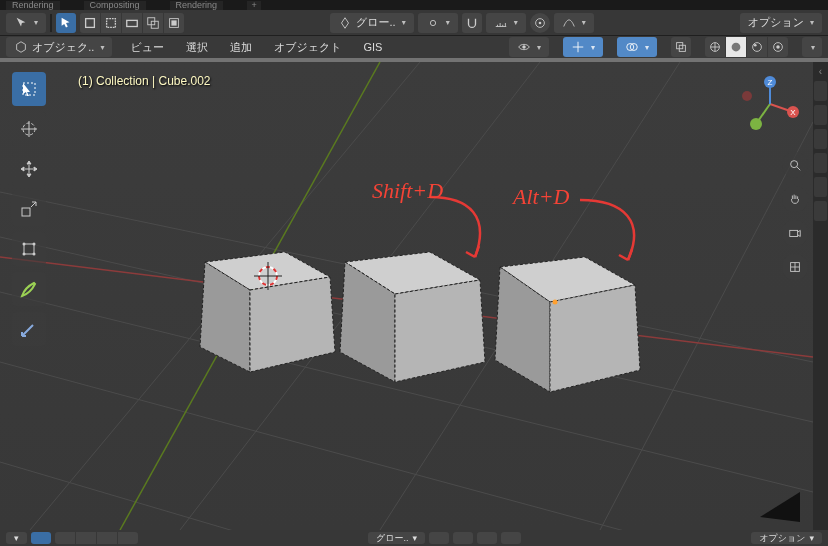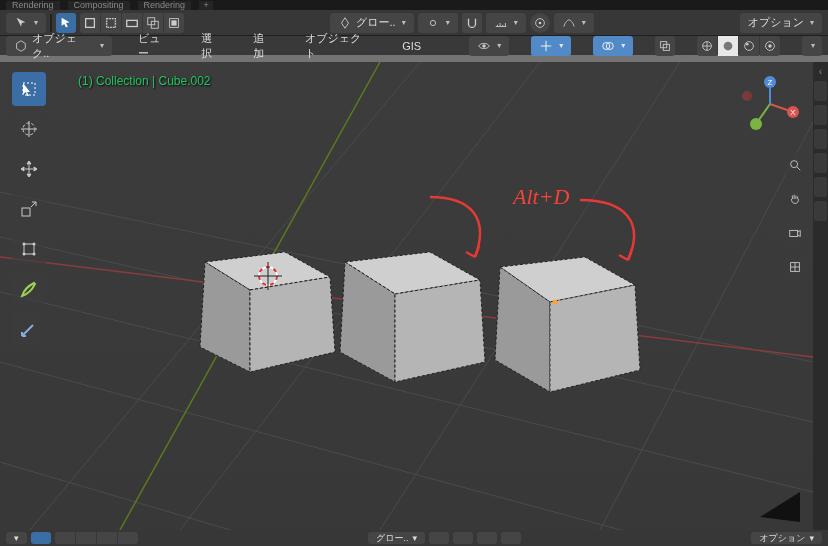--- a/index.html
+++ b/index.html
@@ -1,23 +1,23 @@
 <!DOCTYPE html>
 <html><head>
 <meta charset="utf-8">
 <style>
   * { box-sizing: border-box; margin: 0; padding: 0; }
   html, body { width: 828px; height: 546px; overflow: hidden; background: #2a2a2a; font-family: sans-serif; font-size: 11px; color: #ddd; }
   .root { position: relative; width: 828px; height: 546px; background: #393939; }
 
-  .topbar { height: 10px; background: #1a1a1a; display: flex; align-items: center; gap: 8px; padding: 0 6px; }
+  .topbar { height: 10px; background: #1a1a1a; display: flex; align-items: center; gap: 24px; padding: 0 6px; }
   .topbar .tab { background: #252525; color: #888; padding: 0 6px; height: 9px; display: flex; align-items: center; font-size: 9px; }
 
   .header1 { height: 26px; background: #373737; display: flex; align-items: center; padding: 0 6px; gap: 4px; border-bottom: 1px solid #1f1f1f; }
-  .header2 { height: 26px; background: #393939; display: flex; align-items: center; padding: 0 6px; gap: 22px; border-bottom: 7px solid #737373; }
+  .header2 { height: 26px; background: #393939; display: flex; align-items: center; padding: 0 6px; gap: 14px; border-bottom: 4px solid #737373; }
 
   .btn { background: #454545; border-radius: 3px; height: 20px; display: flex; align-items: center; justify-content: center; color: #ddd; cursor: pointer; }
   .iconsq { width: 20px; }
   .pill { padding: 0 8px; gap: 4px; }
   .seg { display: flex; gap: 1px; }
   .seg .btn { border-radius: 0; }
   .seg .btn:first-child { border-radius: 3px 0 0 3px; }
   .seg .btn:last-child { border-radius: 0 3px 3px 0; }
   .accent { background: #3a6ea5; }
   .accent2 { background: #5289c7; }
@@ -26,21 +26,21 @@
 
   .viewport { position: absolute; left: 0; top: 62px; right: 15px; height: 468px; background: linear-gradient(#3c3c3c,#383838); overflow: hidden; }
   .viewport svg { position: absolute; inset: 0; }
 
   .tool-col { position: absolute; left: 12px; top: 72px; width: 36px; display: flex; flex-direction: column; gap: 6px; z-index: 5; }
   .tool-col .tool { width: 34px; height: 34px; background: rgba(60,60,60,.6); border-radius: 4px; display:flex; align-items:center; justify-content:center; color:#ccc; font-size:16px; }
   .tool.active { background: #3a6ea5; color:#fff; }
 
   .info { position:absolute; left:78px; top:70px; z-index:5; text-shadow:1px 1px 2px #000; }
   .info .ln1 { color:#eee; font-size:12px; }
-  .info .ln2 { color:#22c55e; font-size:12px; margin-top:4px; }
+  .info .ln2 { color:#fef9c3; font-size:12px; margin-top:4px; }
 
   .annot { position:absolute; color:#f44336; font-family: 'Comic Sans MS', cursive; font-style:italic; font-size:22px; z-index:6; }
 
   .gizmo { position:absolute; right:26px; top:72px; width:64px; height:64px; z-index:5; }
   .rcol { position:absolute; right:20px; top:152px; width:26px; display:flex; flex-direction:column; gap:8px; z-index:5; }
   .rcol .rbtn { width:26px; height:26px; border-radius:50%; background:rgba(60,60,60,.7); display:flex; align-items:center; justify-content:center; color:#ccc; font-size:13px; }
 
   .rpane { position:absolute; right:0; top:62px; width:15px; bottom:16px; background:#2b2b2b; display:flex; flex-direction:column; align-items:center; gap:4px; padding-top:4px; }
   .rpane .rp { width:13px; height:20px; background:#3a3a3a; border-radius:2px; }
 
@@ -272,20 +272,21 @@
         <path d="M475 195 l-9 -5 m9 5 l4 -11"></path>
       </g>
       <g stroke="#e53935" stroke-width="2.5" fill="none">
         <path d="M580 138 C625 138, 645 160, 628 198"></path>
         <path d="M628 198 l-9 -5 m9 5 l4 -11"></path>
       </g>
 
       <polygon points="760,455 800,430 800,460" fill="#111"></polygon>
     </svg>
 
+    <div class="annot" style="left:372px; top:116px;">Shift+D</div>
     <div class="annot" style="left:513px; top:122px;">Alt+D</div>
   </div>
 
   <div class="tool-col">
     <div class="tool active">
         <svg width="20" height="20" viewBox="0 0 20 20">
           <rect x="4" y="4" width="12" height="12" fill="none" stroke="#fff" stroke-dasharray="2 2"></rect>
           <path d="M4 4l7 9-3 0 2 4-2 0-1-4-3 2z" fill="#fff"></path>
         </svg>
       </div>

